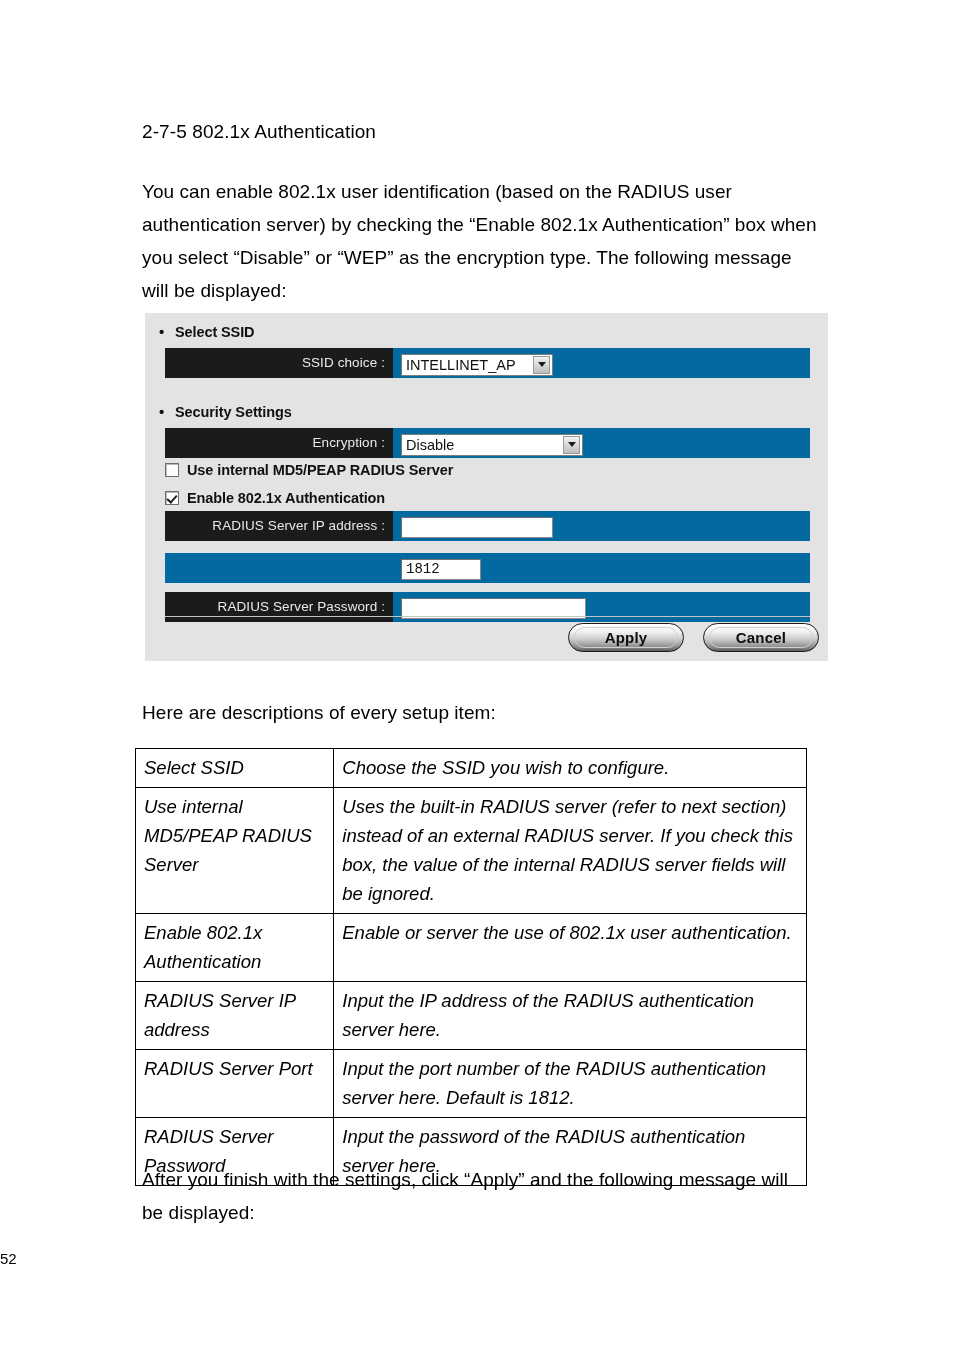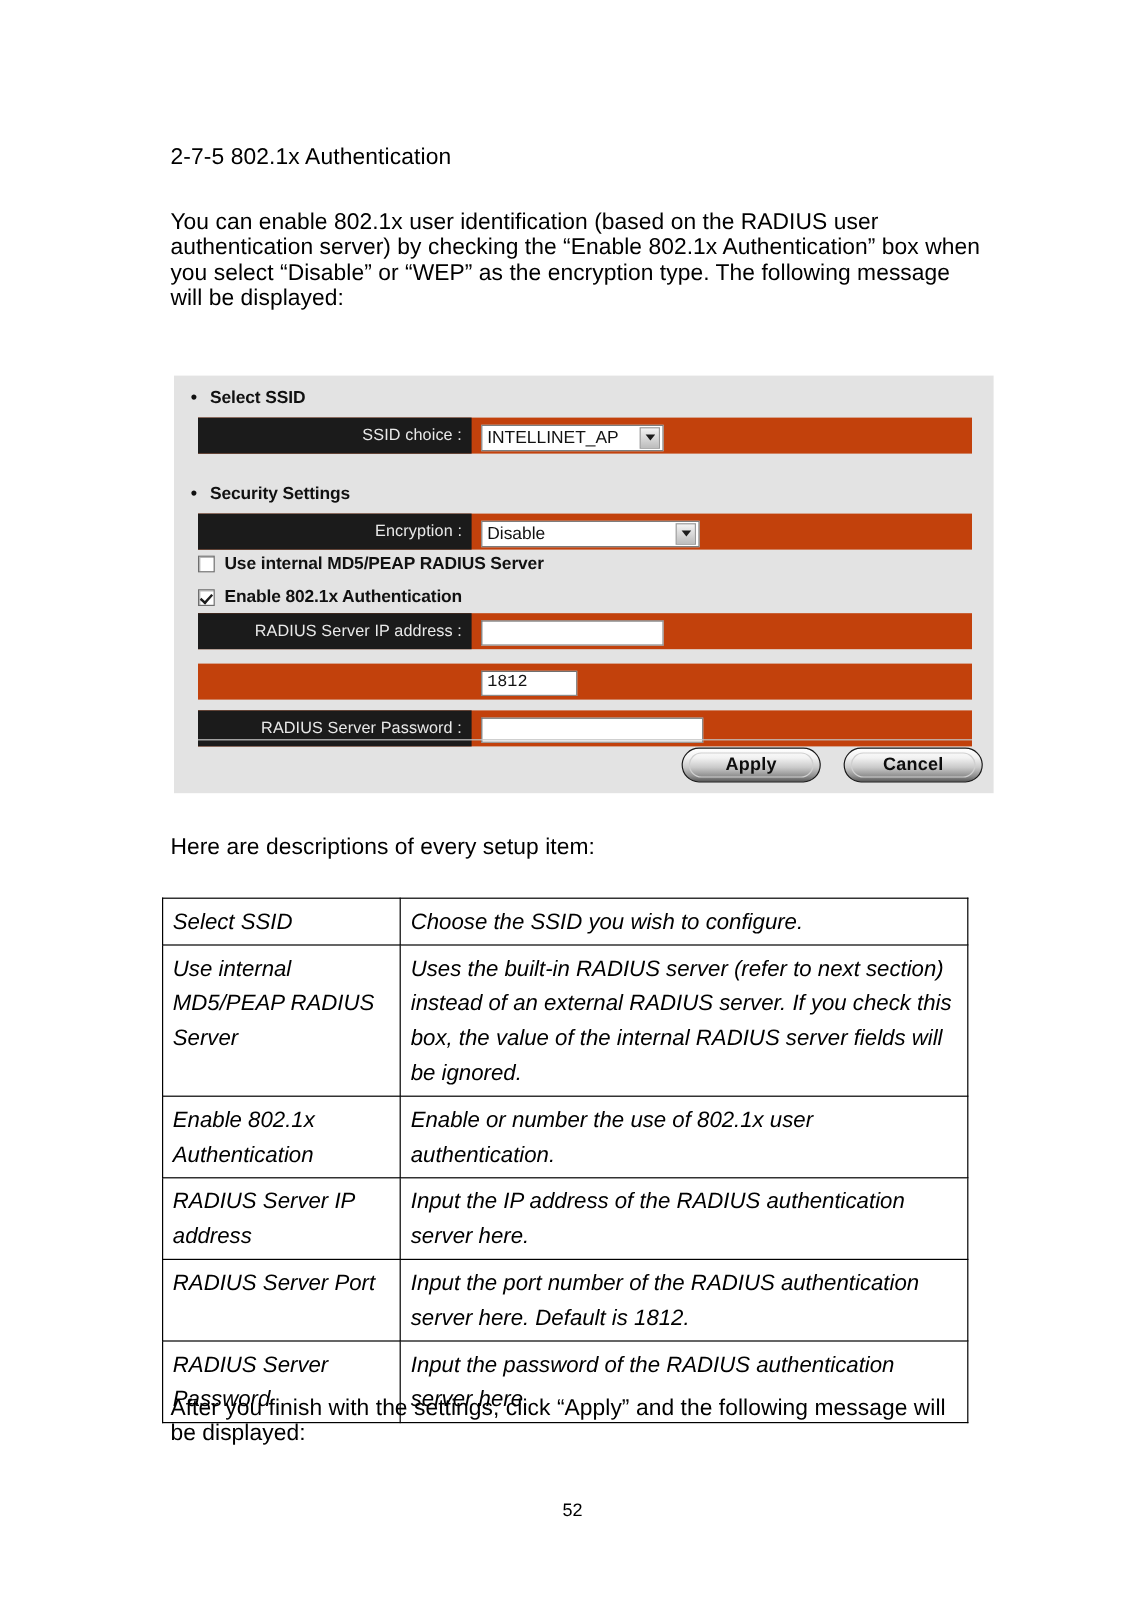--- a/index.html
+++ b/index.html
@@ -29,21 +29,21 @@
     position: absolute;
     left: 142px;
     top: 117px;
     font-size: 19px;
     line-height: 29px;
     letter-spacing: 0.1px;
   }
   .para {
     position: absolute;
     font-size: 19px;
-    line-height: 21px;
+    line-height: 33px;
     letter-spacing: 0.05px;
   }
   .para-intro {
     left: 142px;
     top: 175px;
     width: 680px;
   }
   .para-desc {
     left: 142px;
     top: 696px;
@@ -52,21 +52,21 @@
   .para-after {
     left: 142px;
     top: 1163px;
     width: 660px;
   }
   .page-number {
     position: absolute;
     left: 0;
     top: 1250px;
     width: 954px;
-    text-align: center;
+    text-align: left;
     font-size: 15px;
   }
 
   
   .figure {
     position: absolute;
     left: 145px;
     top: 313px;
     width: 683px;
     height: 348px;
@@ -96,21 +96,21 @@
     font-size: 15px;
     color: #111;
   }
 
   
   .row {
     position: absolute;
     left: 20px;
     width: 645px;
     height: 30px;
-    background: #c2410c;
+    background: #0369a1;
   }
   .row .lbl {
     position: absolute;
     left: 0; top: 0;
     width: 228px;
     height: 30px;
     background: #1b1b1b;
     color: #e9e9e9;
     font-size: 13.5px;
     text-align: right;
@@ -382,21 +382,21 @@
       <tr>
         <td class="term">Select SSID</td>
         <td class="def">Choose the SSID you wish to configure.</td>
       </tr>
       <tr>
         <td class="term">Use internal MD5/PEAP RADIUS Server</td>
         <td class="def">Uses the built-in RADIUS server (refer to next section) instead of an external RADIUS server. If you check this box, the value of the internal RADIUS server fields will be ignored.</td>
       </tr>
       <tr>
         <td class="term">Enable 802.1x Authentication</td>
-        <td class="def">Enable or number the use of 802.1x user authentication.</td>
+        <td class="def">Enable or server the use of 802.1x user authentication.</td>
       </tr>
       <tr>
         <td class="term">RADIUS Server IP address</td>
         <td class="def">Input the IP address of the RADIUS authentication server here.</td>
       </tr>
       <tr>
         <td class="term">RADIUS Server Port</td>
         <td class="def">Input the port number of the RADIUS authentication server here. Default is 1812.</td>
       </tr>
       <tr>

